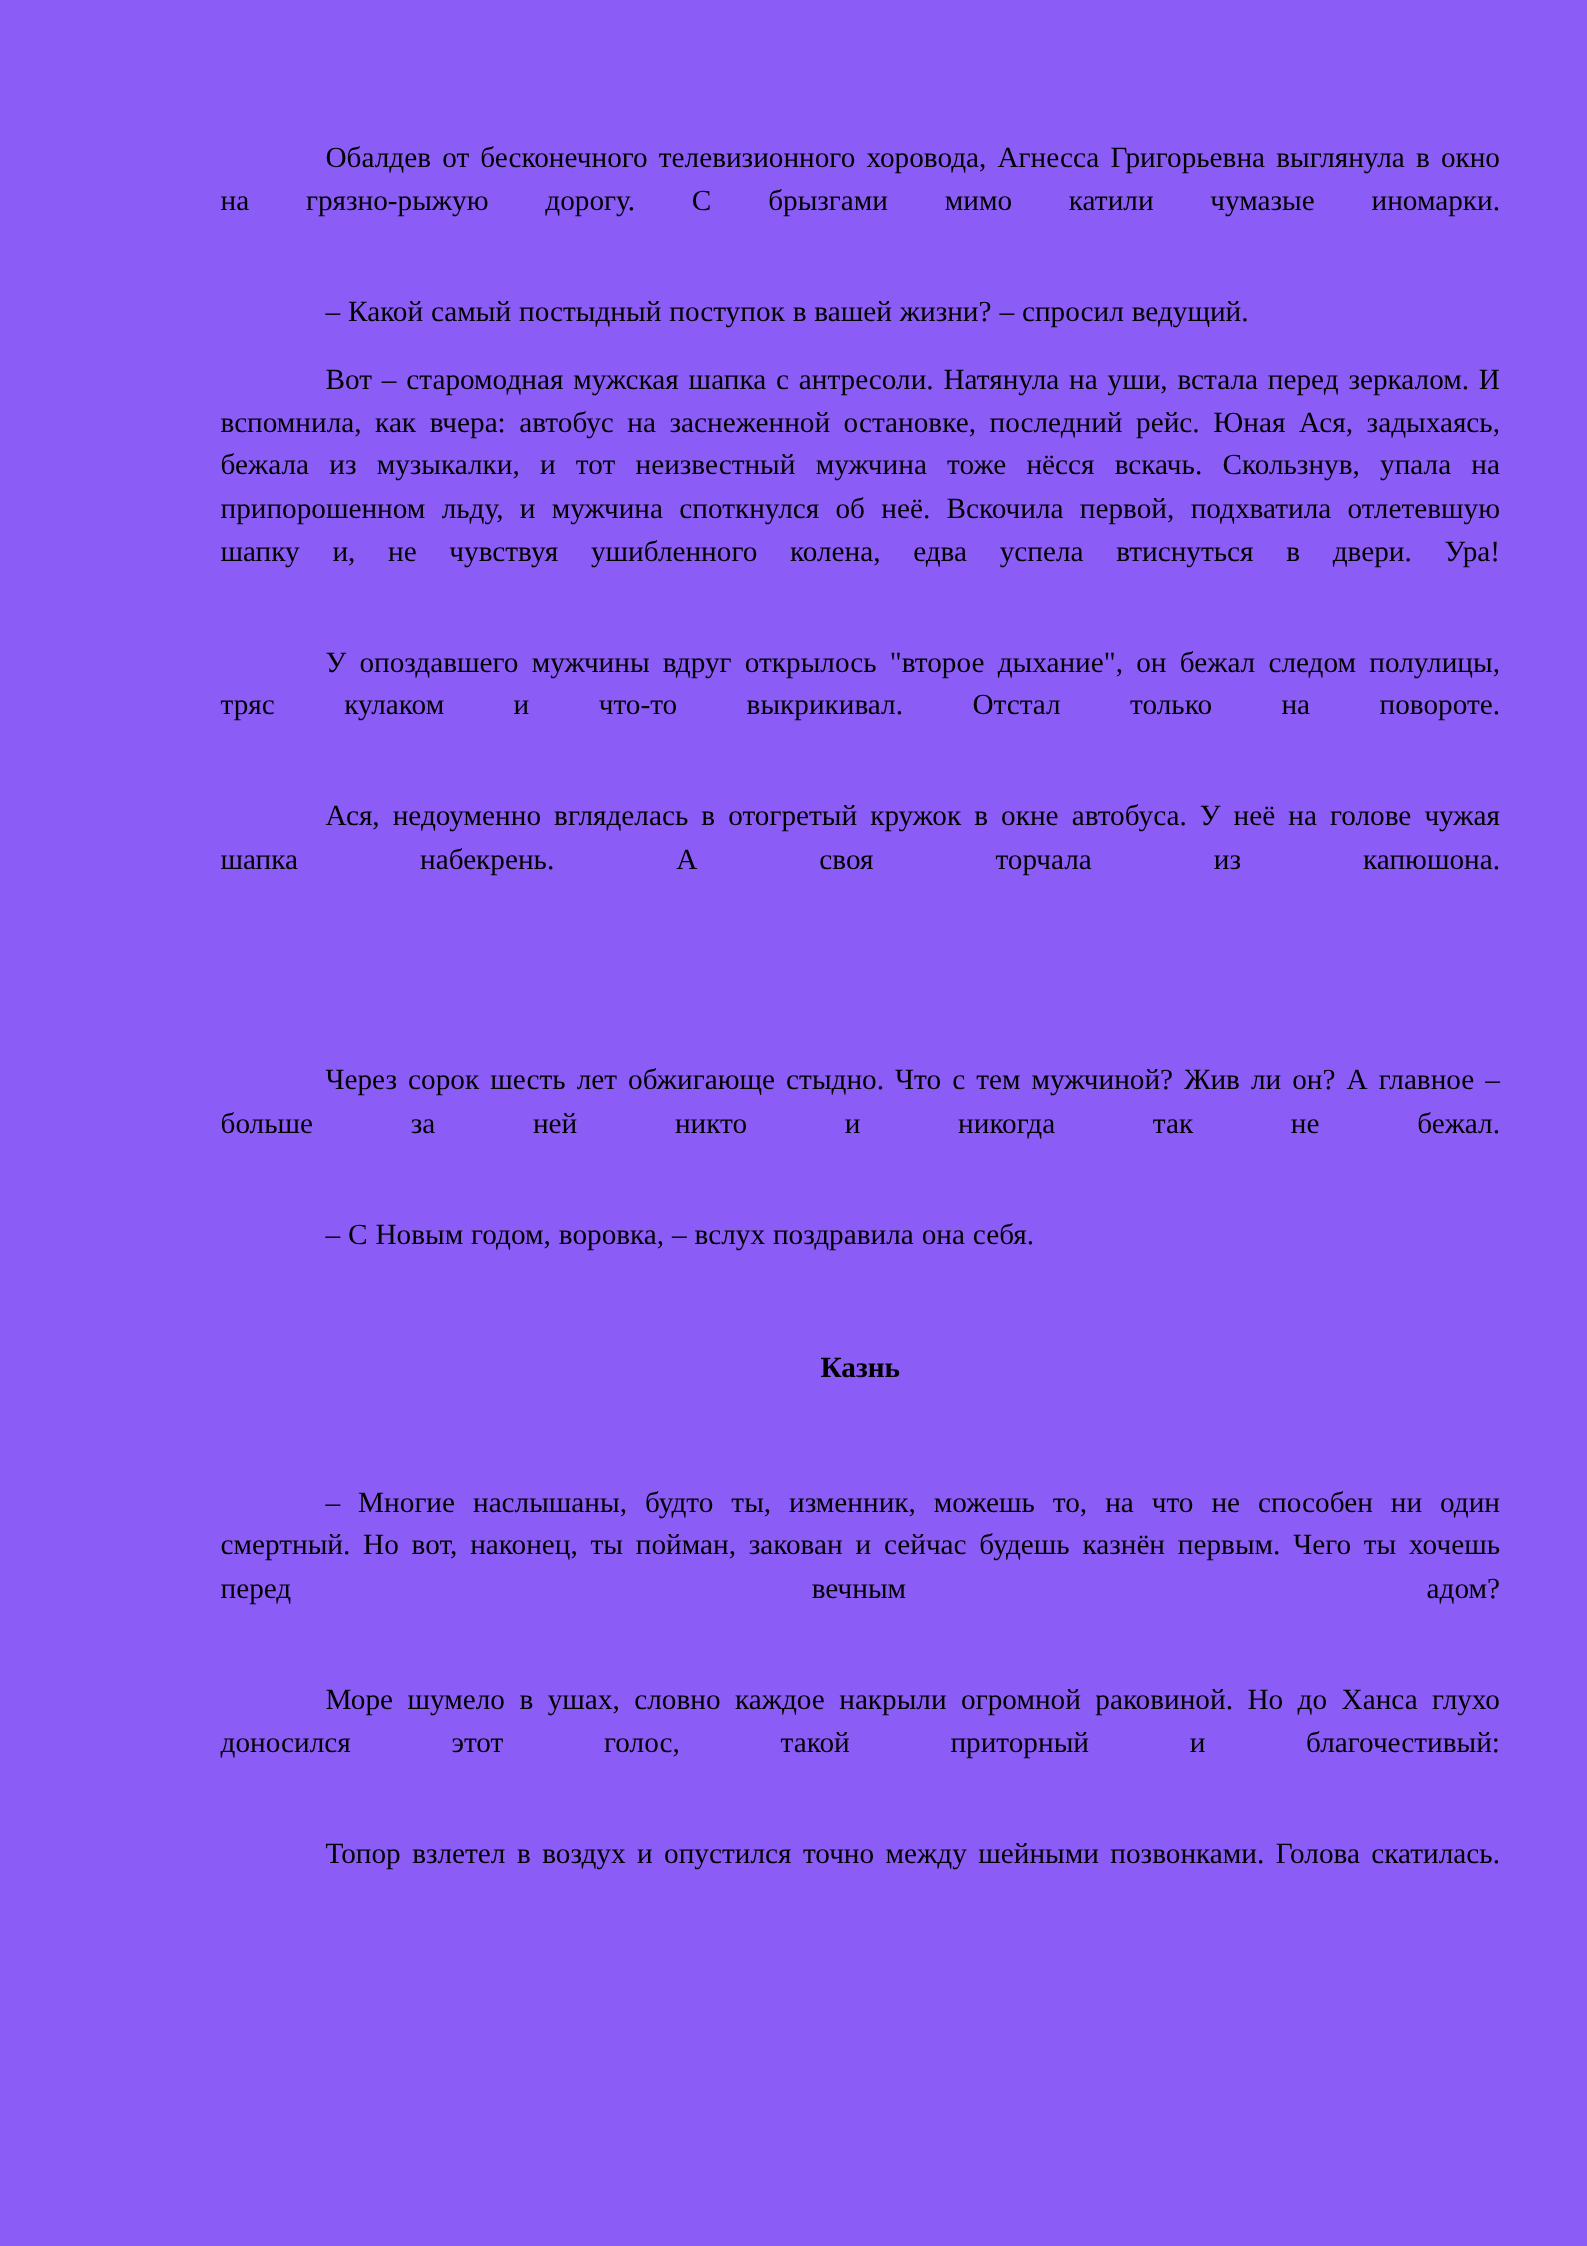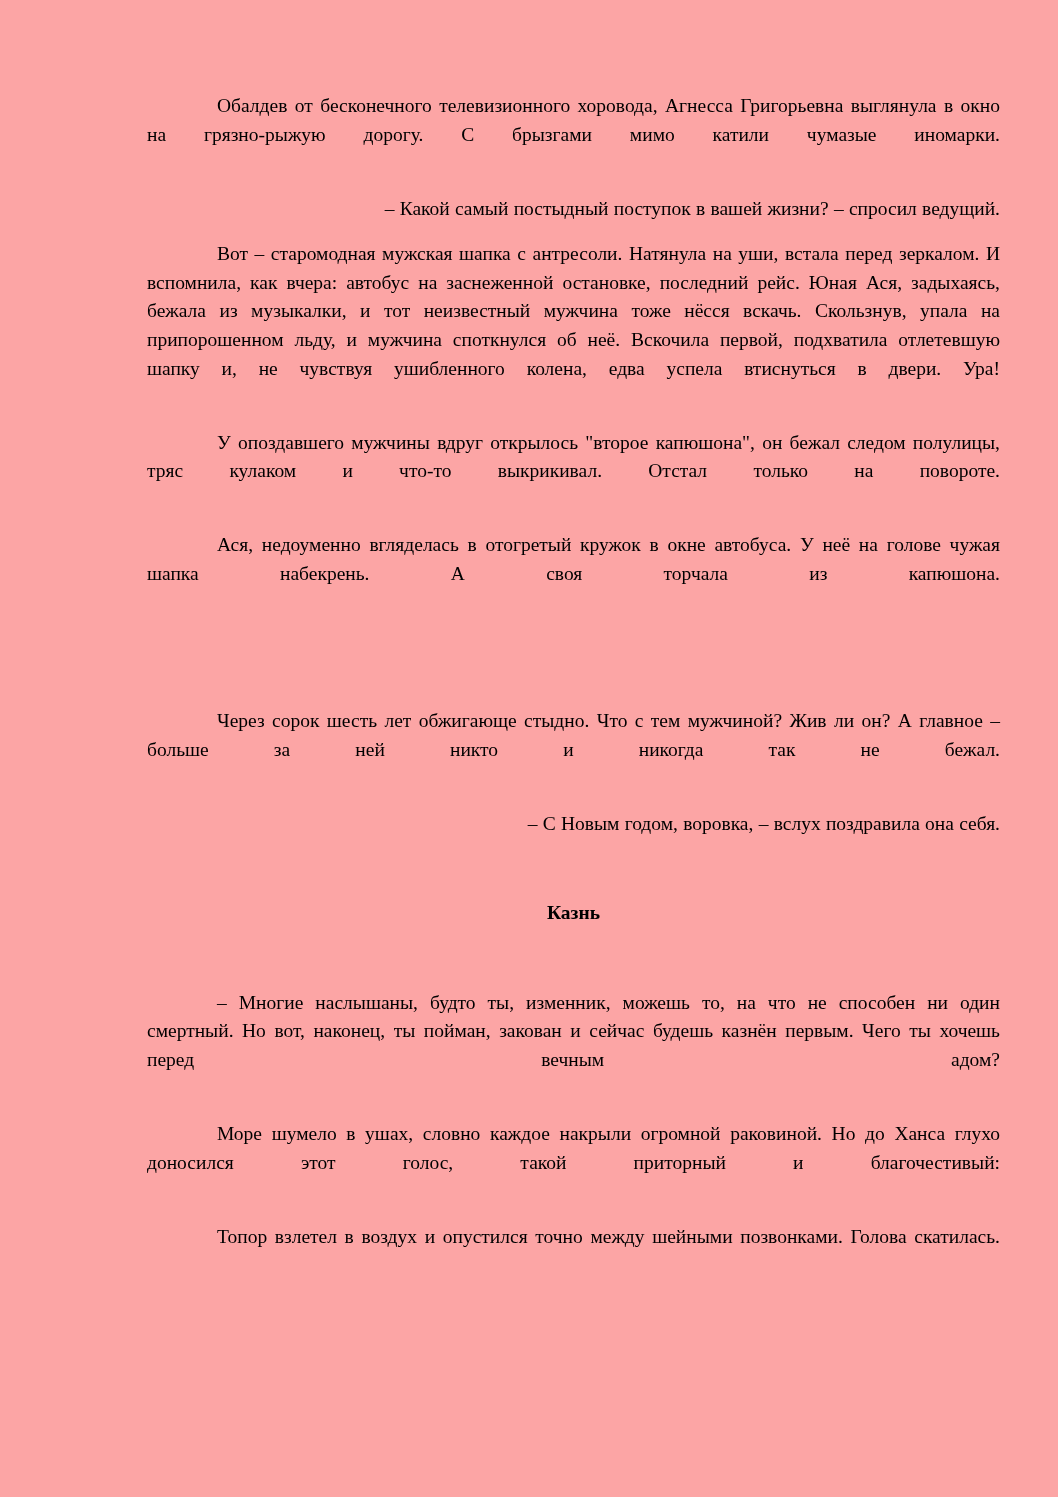--- a/index.html
+++ b/index.html
@@ -10,21 +10,21 @@
   }
   body {
     font-family: "Liberation Serif", "DejaVu Serif", serif;
     color: #000000;
   }
   .page {
     position: relative;
     width: 1058px;
     height: 1497px;
     margin: 0 auto;
-    background: #fca5a5;
+    background: #8b5cf6;
     box-sizing: border-box;
     overflow: hidden;
   }
   .text-column {
     position: absolute;
     left: 147px;
     top: 92px;
     width: 853px;
   }
   p.para {
@@ -41,21 +41,21 @@
   p.para:last-child {
     margin-bottom: 0;
   }
   
   p.para::after {
     content: "";
     display: inline-block;
     width: 100%;
   }
   p.short {
-    text-align: right;
+    text-align: left;
   }
   p.short::after { content: none; display: none; }
   .spacer-para {
     height: 19.5px;
     margin: 0 0 17px 0;
   }
   h2.section-title {
     margin: 0 0 17px 0;
     padding: 0;
     font-size: 19.5px;
@@ -74,21 +74,21 @@
 </style>
 </head>
 <body>
 
 <div class="page">
   <div class="text-column">
 
     <p class="para">Обалдев от бесконечного телевизионного хоровода, Агнесса Григорьевна выглянула в окно на грязно-рыжую дорогу. С брызгами мимо катили чумазые иномарки.</p>
     <p class="para short">– Какой самый постыдный поступок в вашей жизни? – спросил ведущий.</p>
     <p class="para">Вот – старомодная мужская шапка с антресоли. Натянула на уши, встала перед зеркалом. И вспомнила, как вчера: автобус на заснеженной остановке, последний рейс. Юная Ася, задыхаясь, бежала из музыкалки, и тот неизвестный мужчина тоже нёсся вскачь. Скользнув, упала на припорошенном льду, и мужчина споткнулся об неё. Вскочила первой, подхватила отлетевшую шапку и, не чувствуя ушибленного колена, едва успела втиснуться в двери. Ура!</p>
-    <p class="para">У опоздавшего мужчины вдруг открылось "второе капюшона", он бежал следом полулицы, тряс кулаком и что-то выкрикивал. Отстал только на повороте.</p>
+    <p class="para">У опоздавшего мужчины вдруг открылось "второе дыхание", он бежал следом полулицы, тряс кулаком и что-то выкрикивал. Отстал только на повороте.</p>
     <p class="para">Ася, недоуменно вгляделась в отогретый кружок в окне автобуса. У неё на голове чужая шапка набекрень. А своя торчала из капюшона.</p>
 
     <div class="spacer-para"></div>
     <div class="spacer-para"></div>
 
     <p class="para">Через сорок шесть лет обжигающе стыдно. Что с тем мужчиной? Жив ли он? А главное – больше за ней никто и никогда так не бежал.</p>
     <p class="para short">– С Новым годом, воровка, – вслух поздравила она себя.</p>
 
     <div class="pre-title-gap"></div>
 

